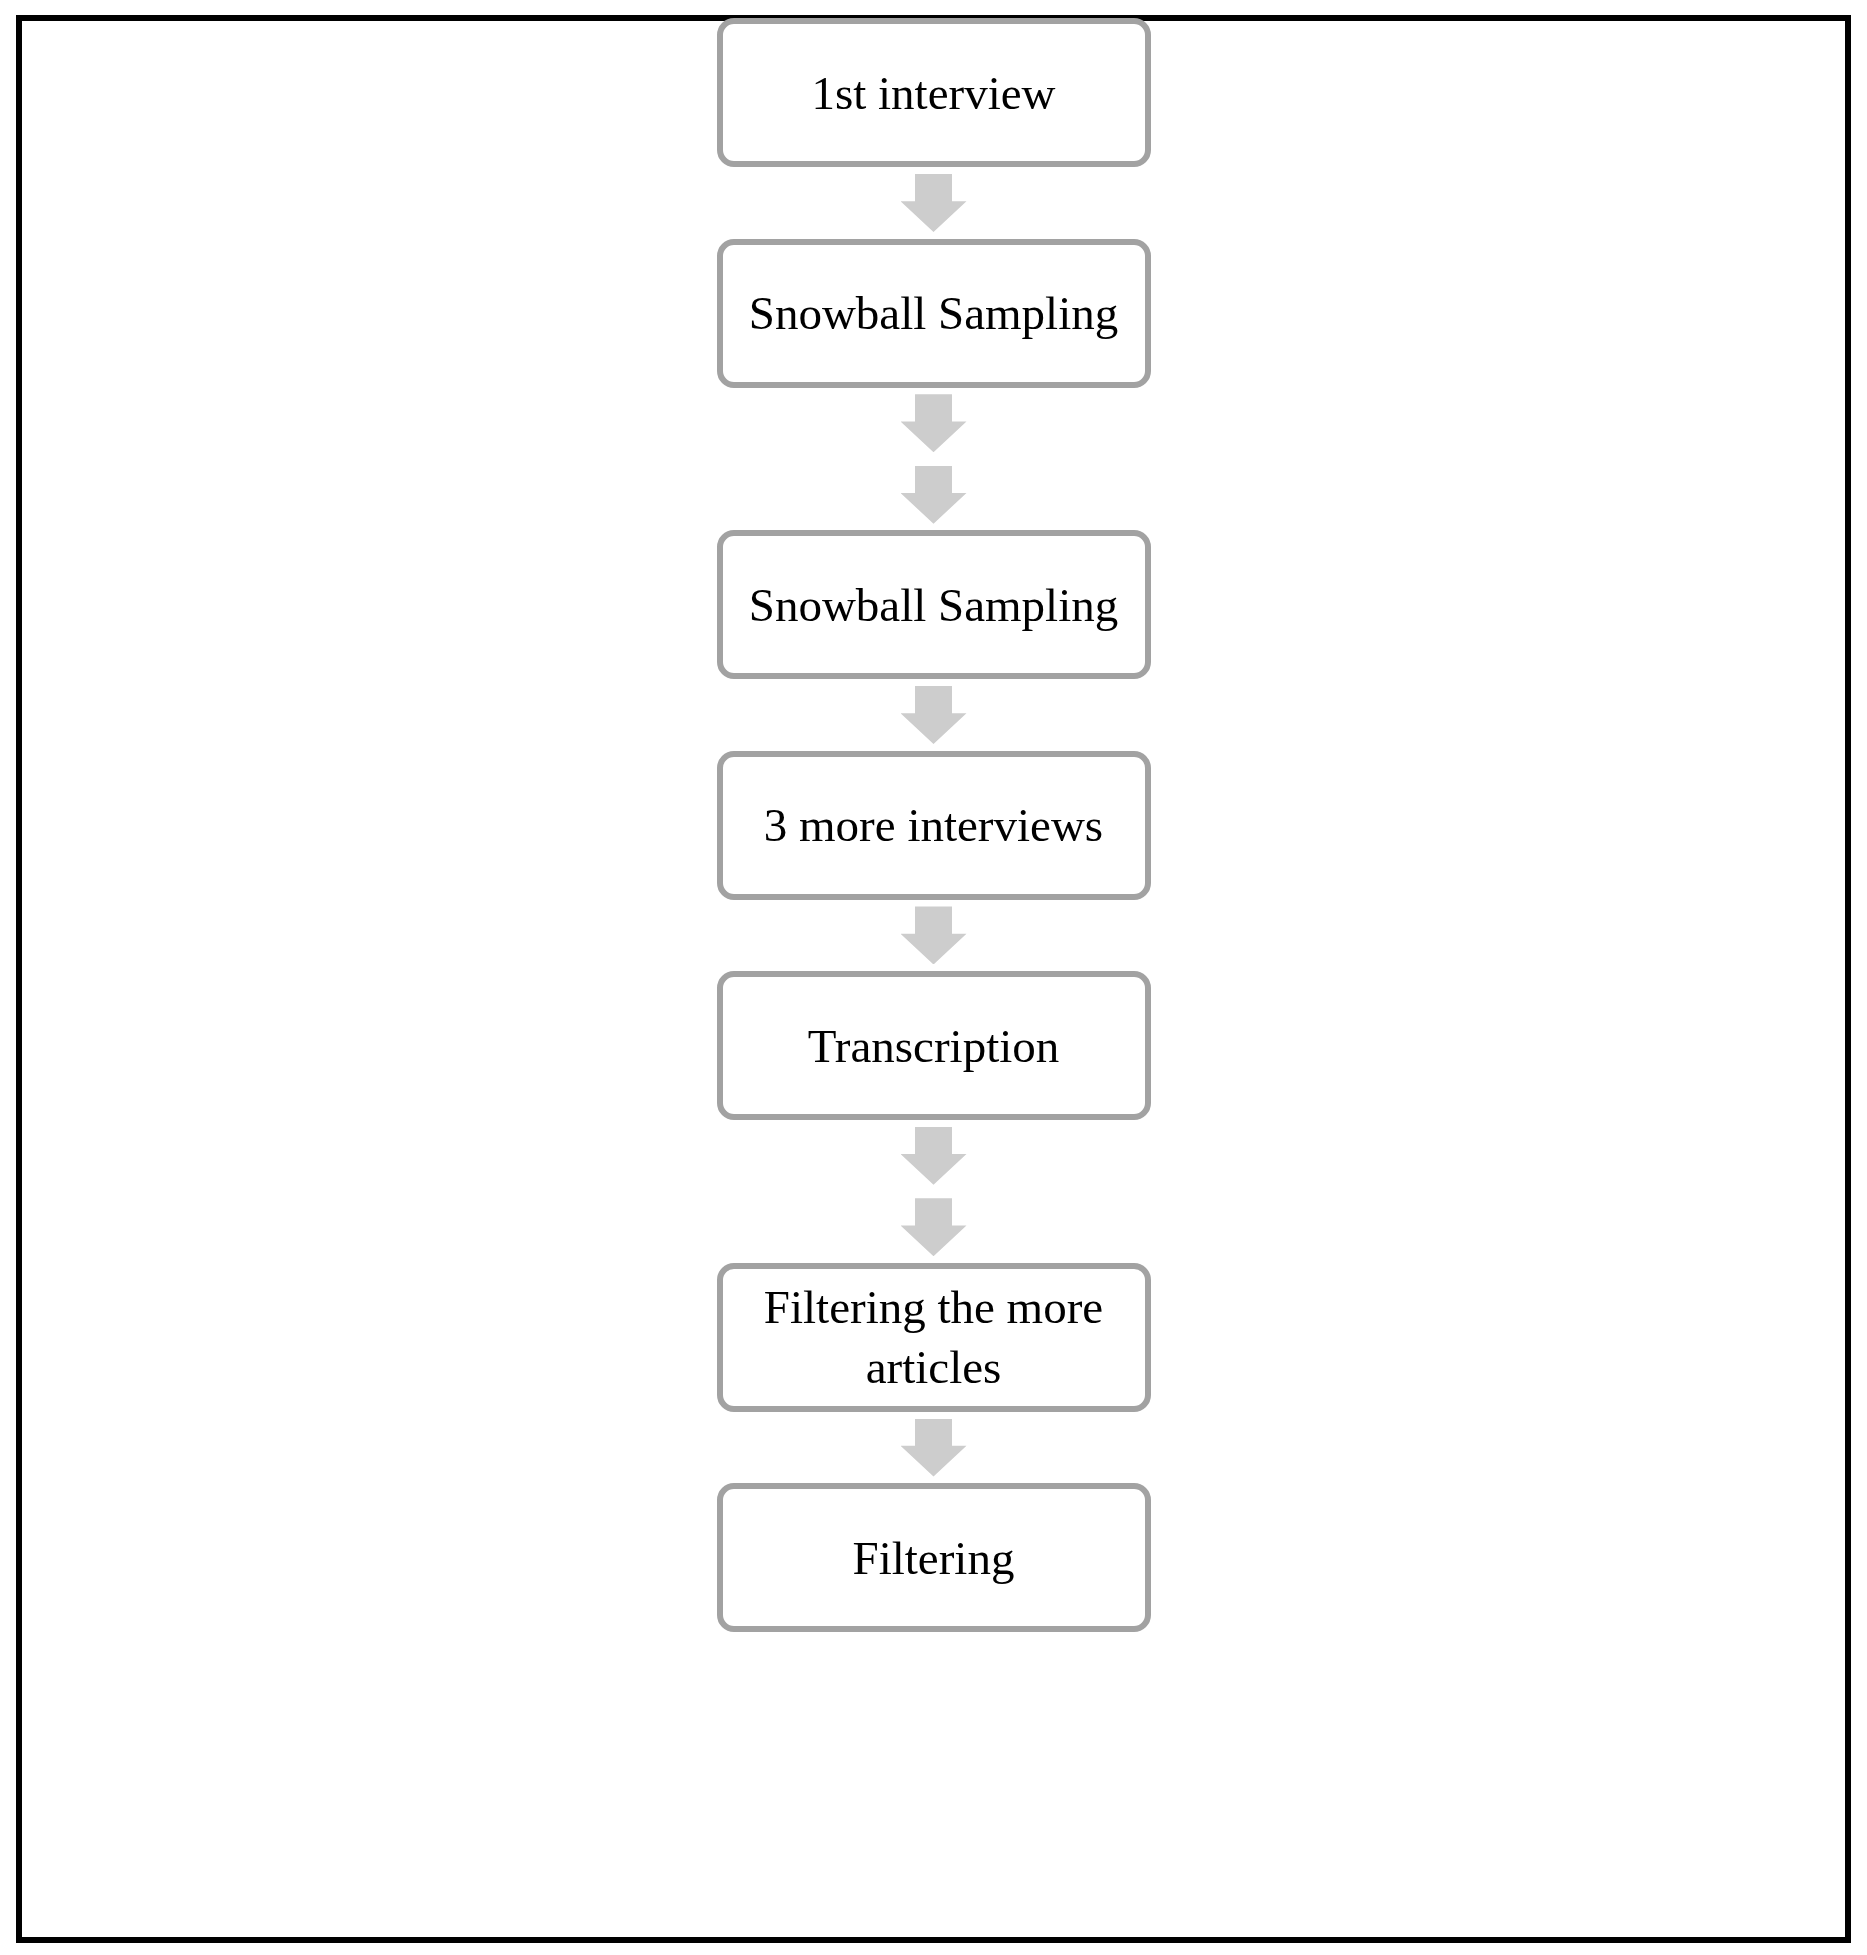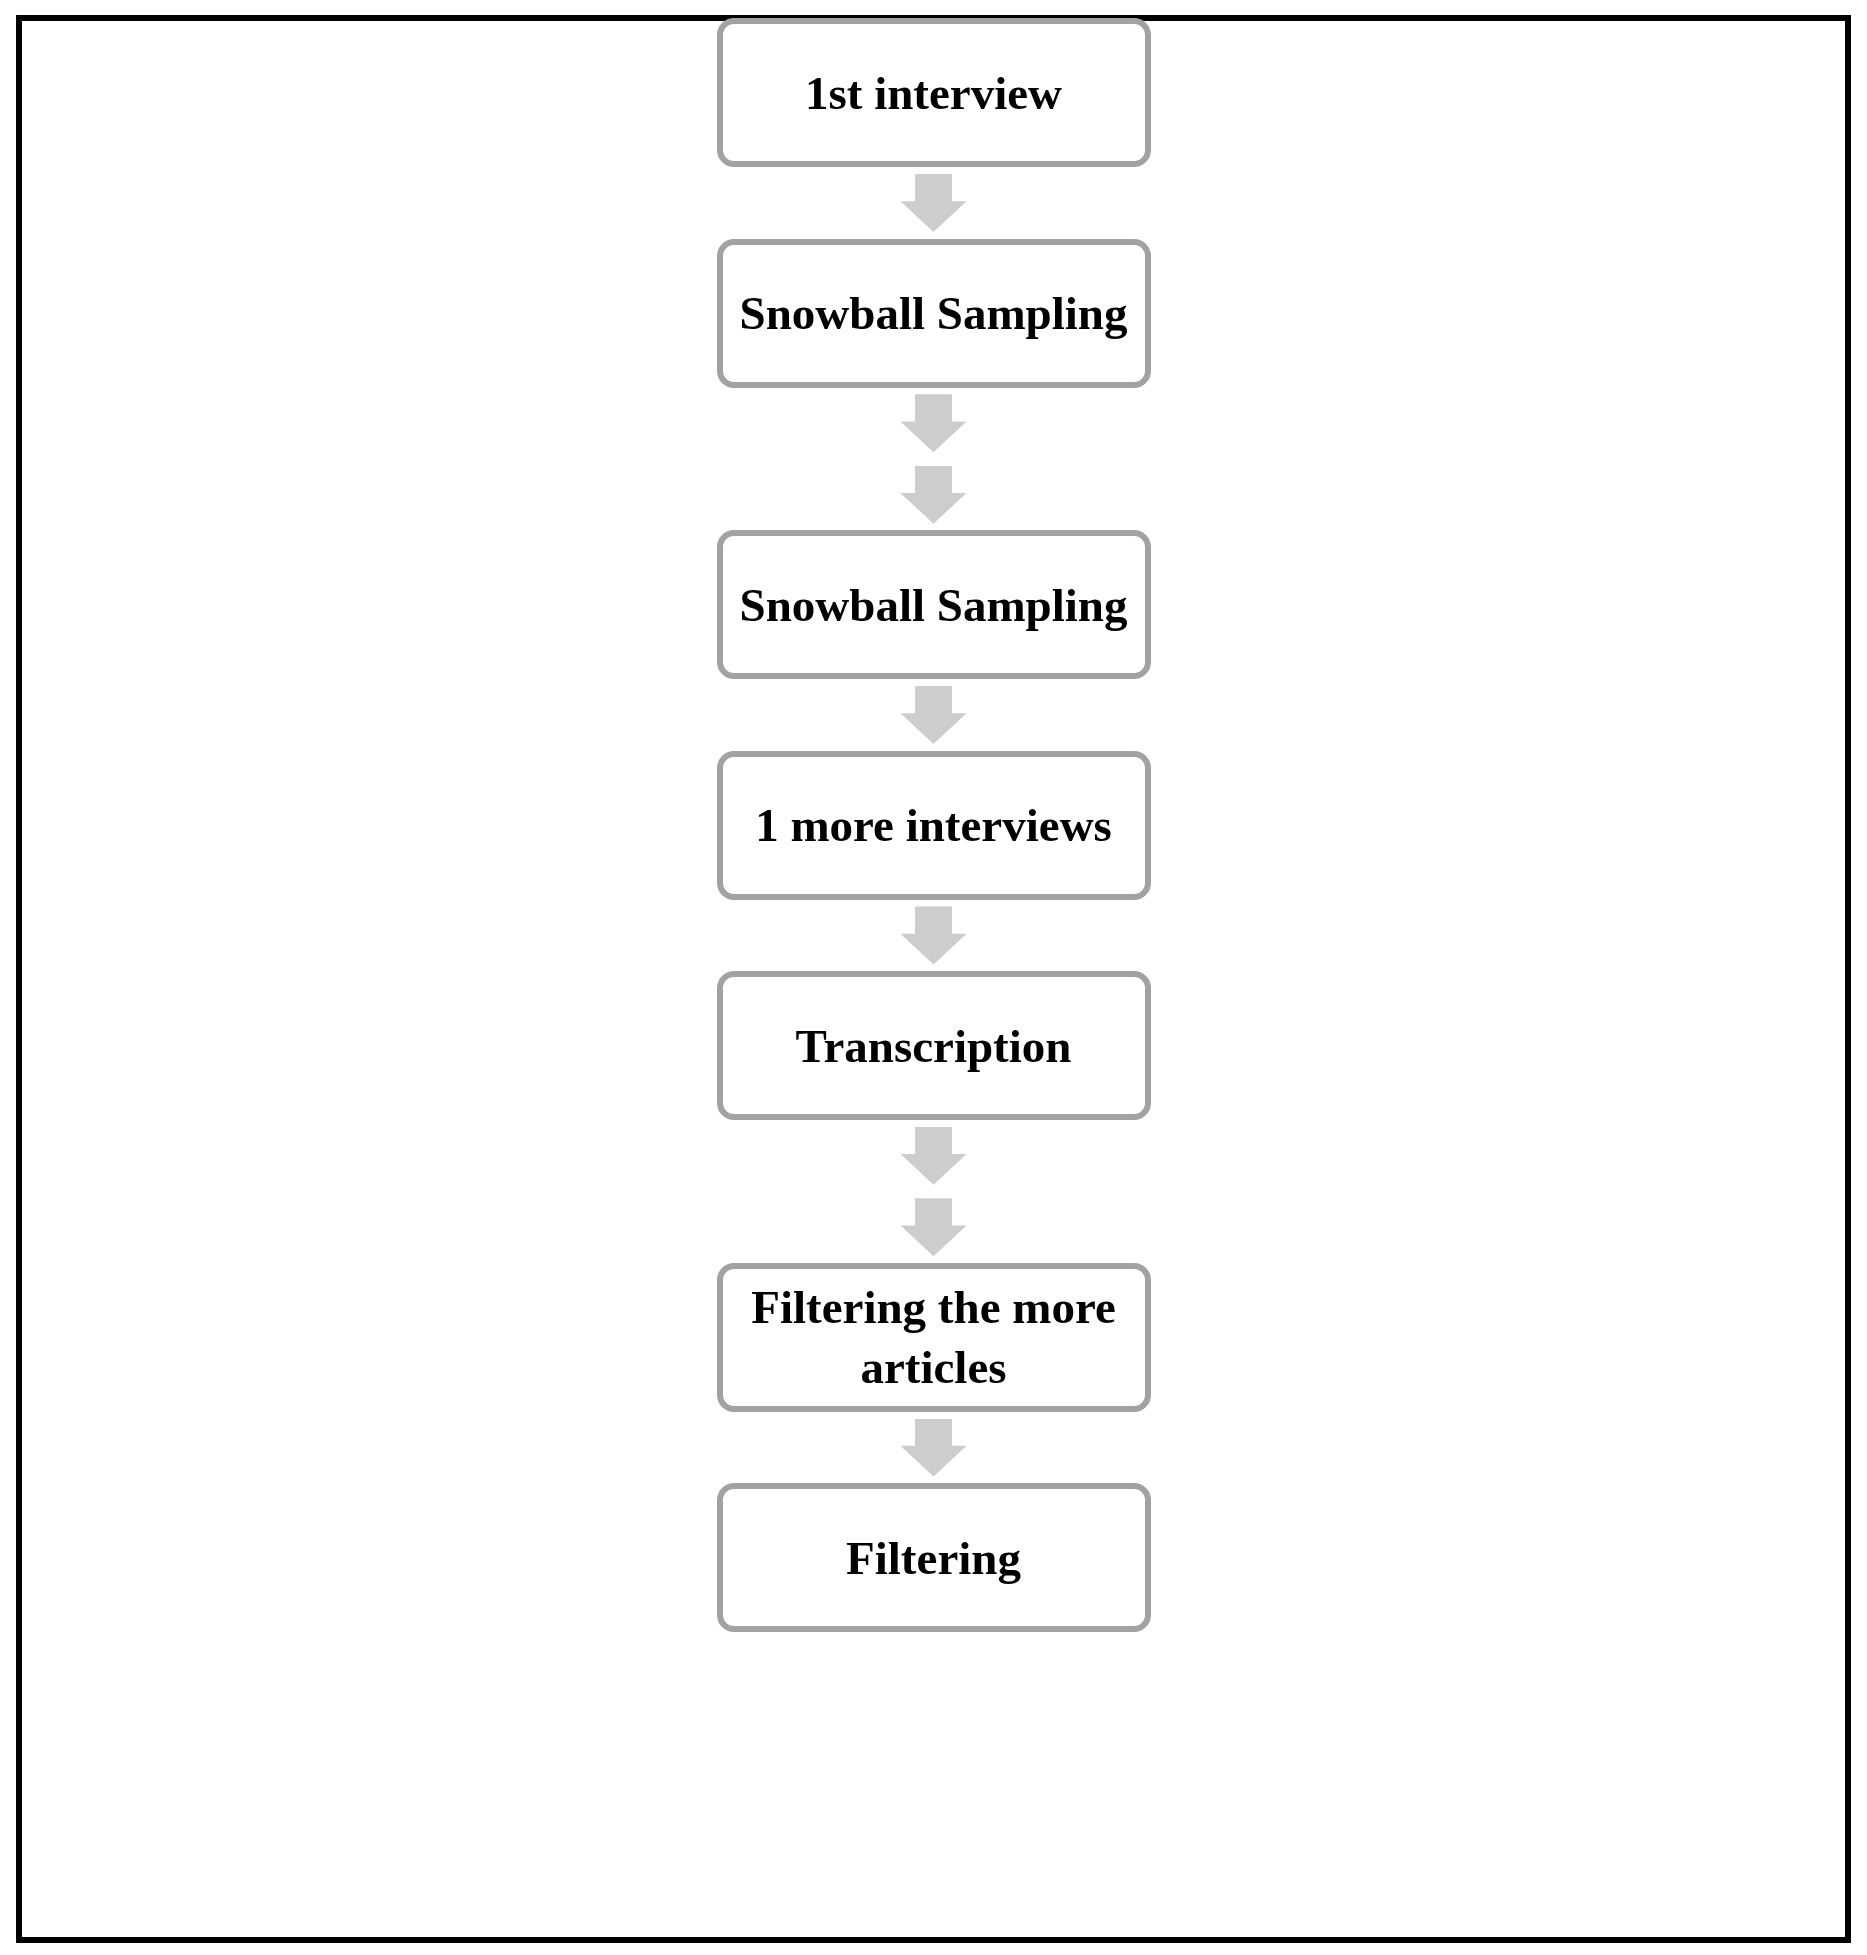--- a/index.html
+++ b/index.html
@@ -50,21 +50,20 @@
     border-radius: 17px;
     display: flex;
     align-items: center;
     justify-content: center;
     text-align: center;
     font-size: 47px;
     line-height: 1.28;
     color: var(--text, #000000);
     white-space: pre-line;
     padding: 0 4.9px;
-    font-weight: bold;
   }
   .arrow {
     width: 66px;
     height: 58px;
     flex: 0 0 auto;
     margin: 6.7px 0;
     background: var(--arrow, #cdcdcd);
     clip-path: polygon(22% 0, 78% 0, 78% 47%, 100% 47%, 50% 100%, 0 47%, 22% 47%);
   }
 </style>
@@ -74,21 +73,21 @@
 <div class="canvas">
   <div class="frame"></div>
   <div class="flow" id="flow">
       <div class="node">1st interview</div>
       <div class="arrow"></div>
       <div class="node">Snowball Sampling</div>
       <div class="arrow"></div>
       <div class="arrow"></div>
       <div class="node">Snowball Sampling</div>
       <div class="arrow"></div>
-      <div class="node">1 more interviews</div>
+      <div class="node">3 more interviews</div>
       <div class="arrow"></div>
       <div class="node">Transcription</div>
       <div class="arrow"></div>
       <div class="arrow"></div>
       <div class="node">Filtering the more
 articles</div>
       <div class="arrow"></div>
       <div class="node">Filtering</div>
     </div>
 </div>

